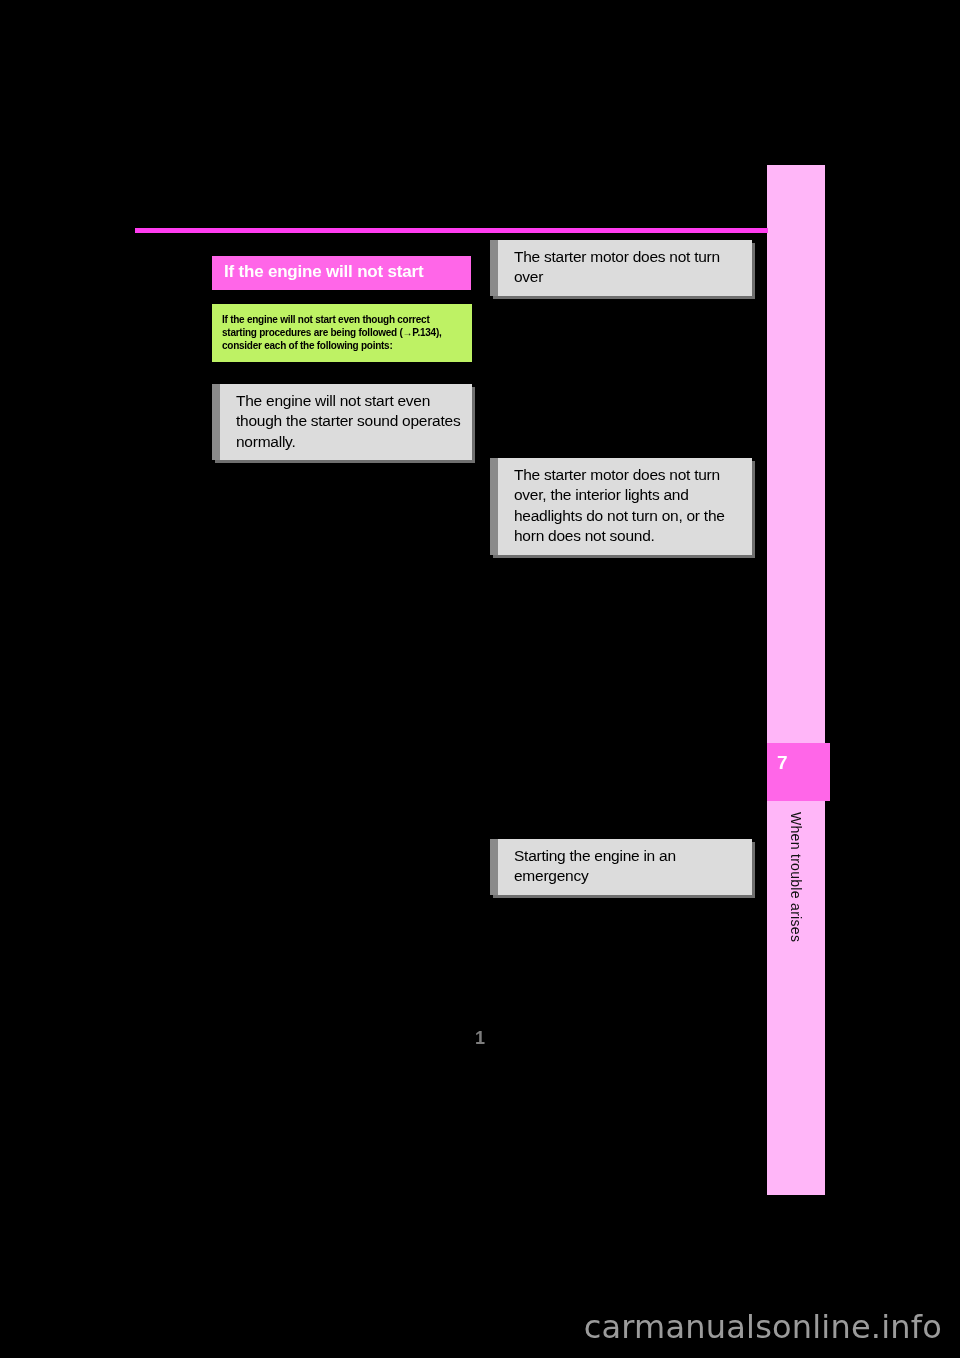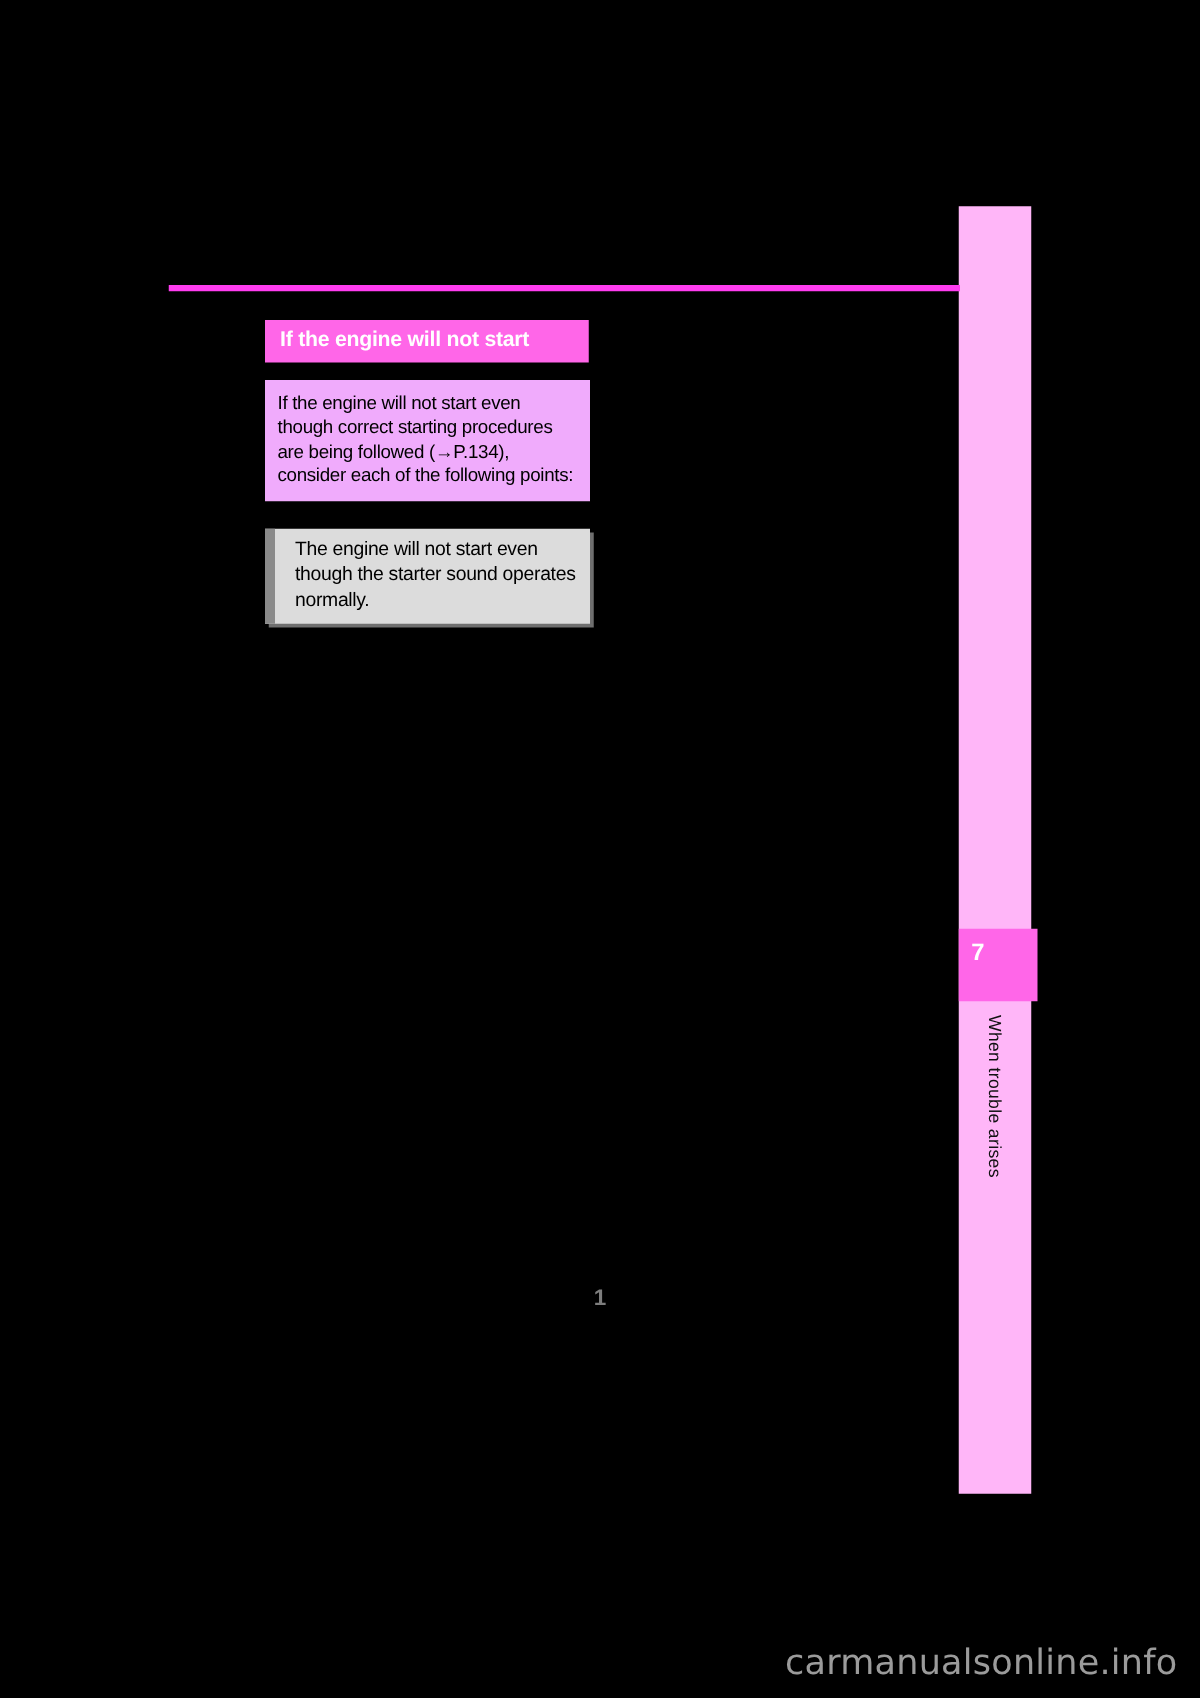--- a/index.html
+++ b/index.html
@@ -92,27 +92,28 @@
     font-weight: bold;
     padding: 7px 0 8px 12px;
     letter-spacing: -0.2px;
     line-height: 1.1;
     box-sizing: border-box;
     width: 259px;
   }
 
   
   .info-block {
-    background: #f0abfc;
+    background: #bef264;
     color: #000000;
-    font-size: 15px;
+    font-size: 10px;
     line-height: 1.30;
     padding: 9px 10px 10px 10px;
     box-sizing: border-box;
     letter-spacing: -0.25px;
+    font-weight: bold;
   }
 
   
   .sub-block {
     position: relative;
     background: #dcdcdc;
     color: #000000;
     font-size: 15.5px;
     line-height: 1.32;
     padding: 7px 8px 8px 16px;
@@ -136,21 +137,21 @@
     font-size: 18px;
     font-weight: bold;
   }
 
   
   #watermark {
     position: absolute;
     right: 18px;
     bottom: 12px;
     color: #9b9b9b;
-    font-size: 28px;
+    font-size: 32px;
     letter-spacing: 0.2px;
     font-family: "DejaVu Sans", sans-serif;
   }
 </style>
 </head>
 <body>
 
 <div id="page">
 
   <div id="chapter-sidebar"></div>
@@ -175,18 +176,31 @@
 
     <div class="sp-22"></div>
 
     <div class="sub-block">The engine will not start even though the starter sound operates normally.</div>
 
     <div style="height:311px"></div>
 
 
   </div>
 
+  <div class="col-right">
+
+    <div class="sub-block">The starter motor does not turn over</div>
+
+    <div style="height:162px"></div>
+
+    <div class="sub-block">The starter motor does not turn over, the interior lights and headlights do not turn on, or the horn does not sound.</div>
+
+    <div style="height:284px"></div>
+
+    <div class="sub-block">Starting the engine in an emergency</div>
+
+  </div>
 
   <div id="folio">1</div>
 
 </div>
 
 <div id="watermark">carmanualsonline.info</div>
 
 </body></html>

